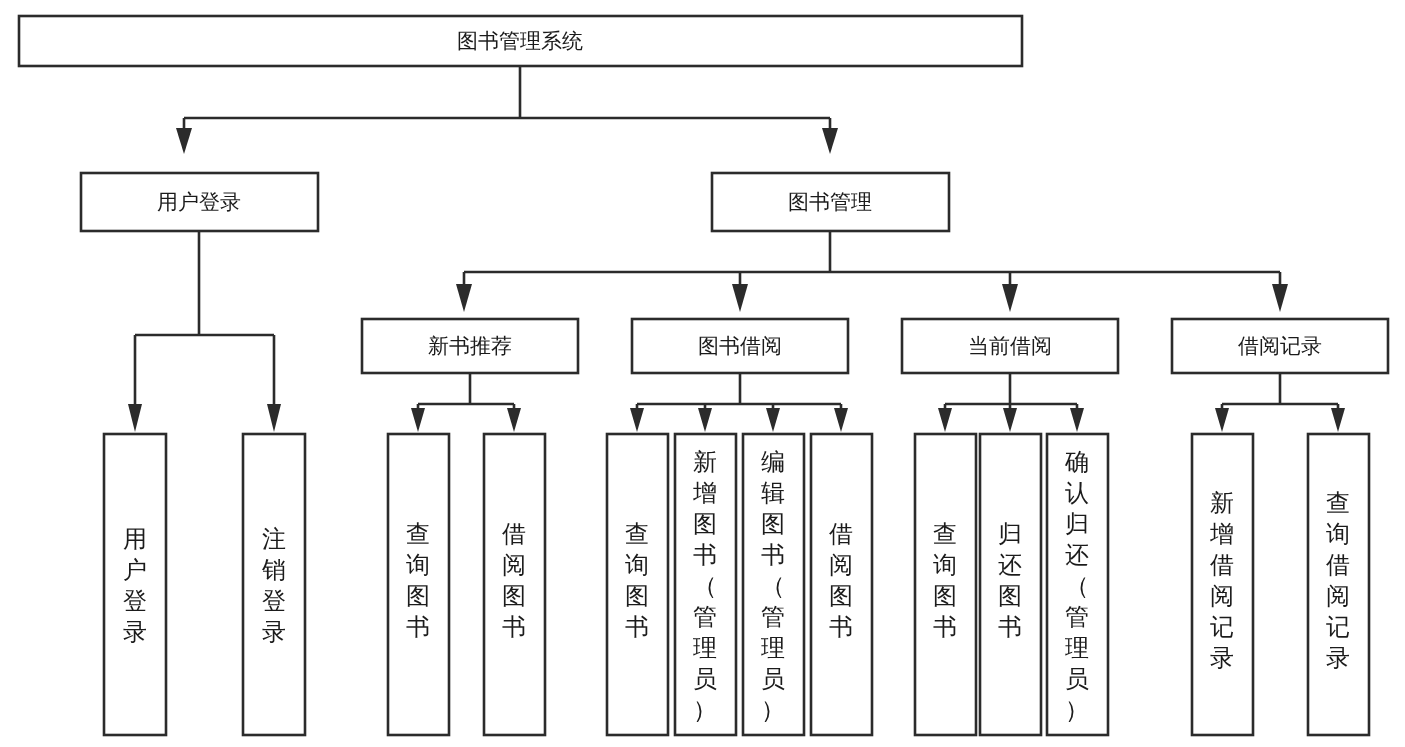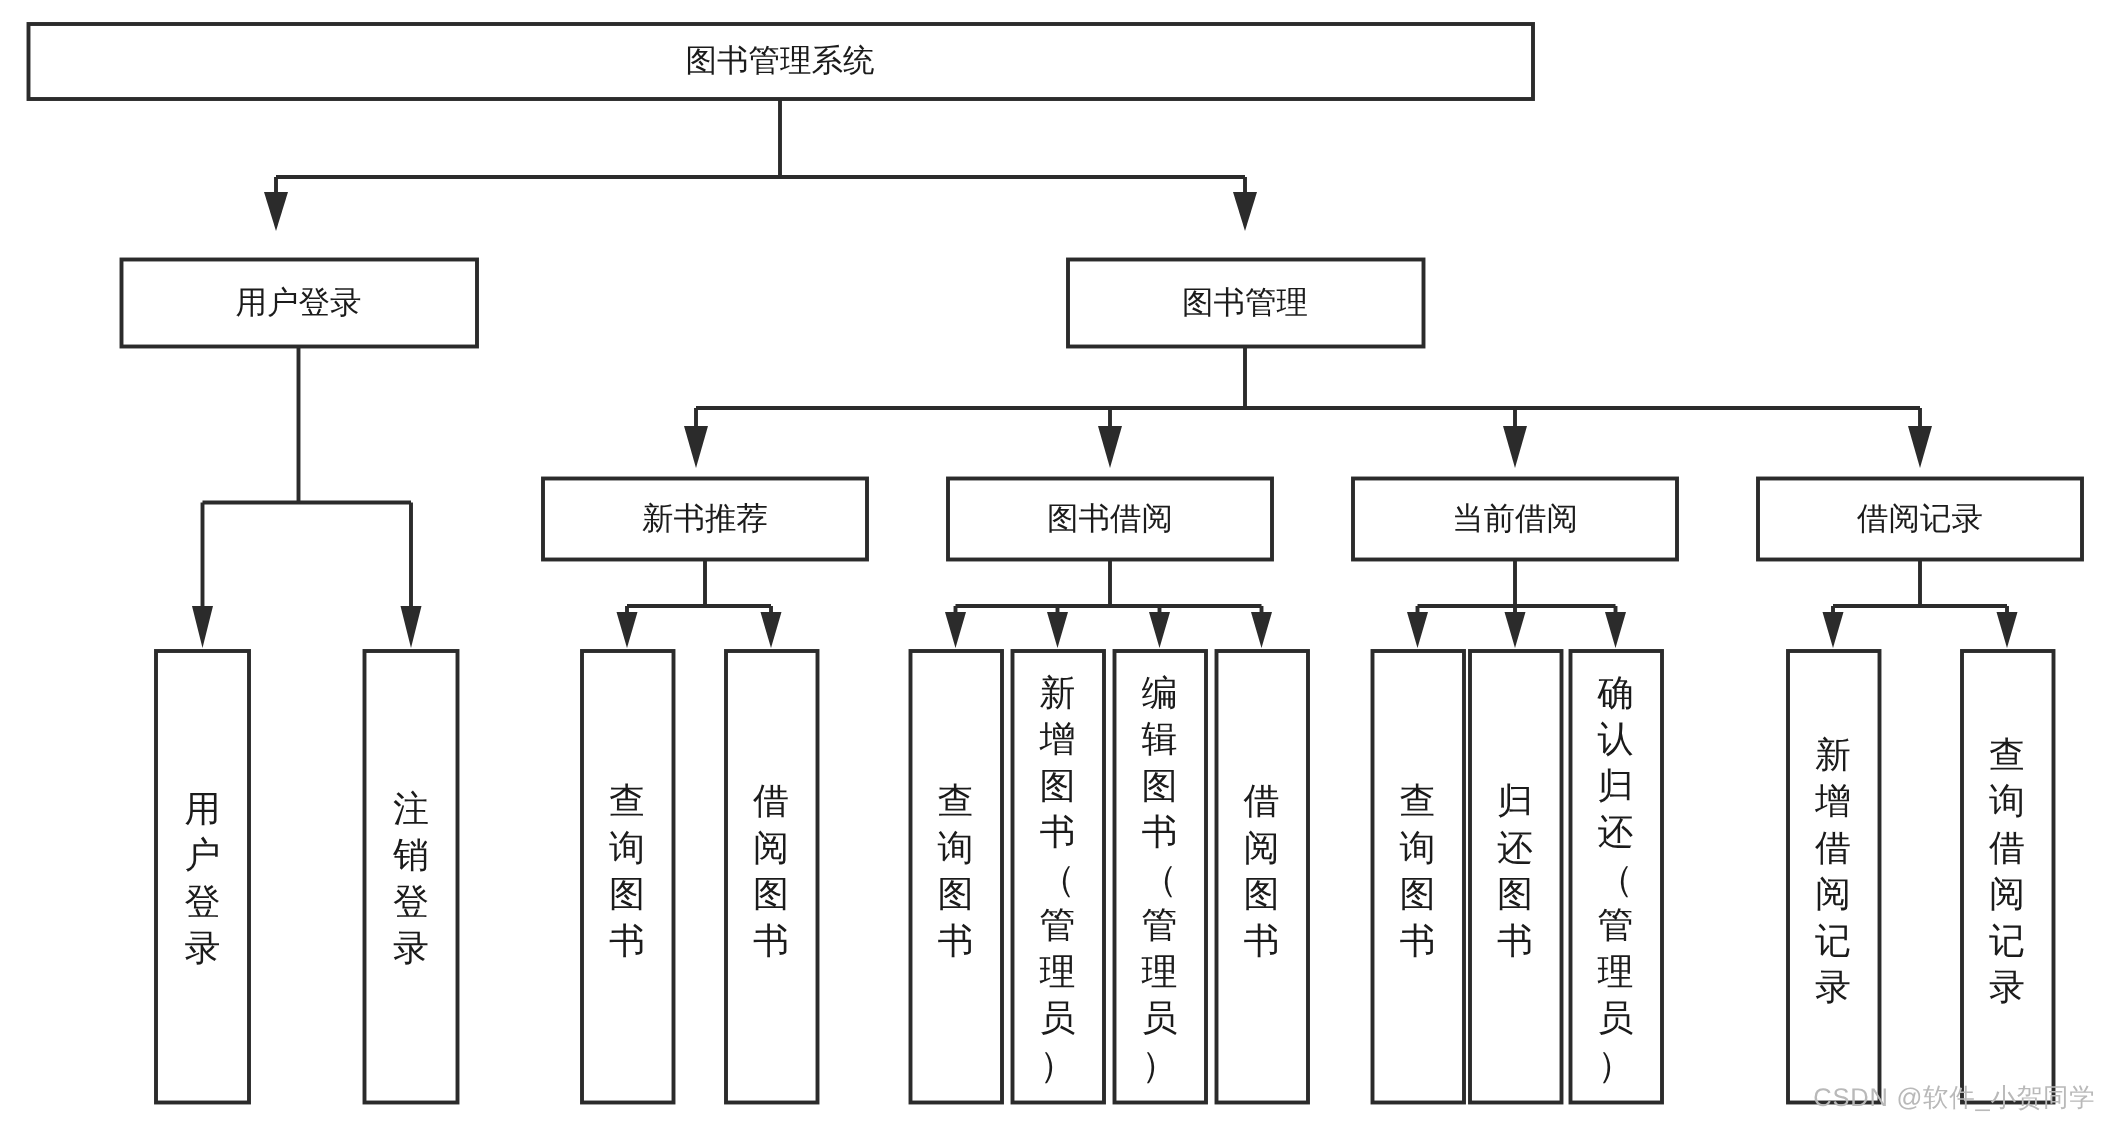--- a/index.html
+++ b/index.html
@@ -231,14 +231,13 @@
       <rect class="node-box" x="1192" y="434" width="61" height="301"></rect>
       <text class="node-label-v"><tspan x="1222" y="511.18">新</tspan><tspan x="1222" y="542.1800000000001">增</tspan><tspan x="1222" y="573.1800000000001">借</tspan><tspan x="1222" y="604.1800000000001">阅</tspan><tspan x="1222" y="635.1800000000001">记</tspan><tspan x="1222" y="666.1800000000001">录</tspan></text>
     </g>
     <g>
       <rect class="node-box" x="1308" y="434" width="61" height="301"></rect>
       <text class="node-label-v"><tspan x="1338" y="511.18">查</tspan><tspan x="1338" y="542.1800000000001">询</tspan><tspan x="1338" y="573.1800000000001">借</tspan><tspan x="1338" y="604.1800000000001">阅</tspan><tspan x="1338" y="635.1800000000001">记</tspan><tspan x="1338" y="666.1800000000001">录</tspan></text>
     </g>
 
   </svg>
 
-  <div class="watermark">CSDN @软件_小贺同学</div>
 </div>
 
 </body></html>

